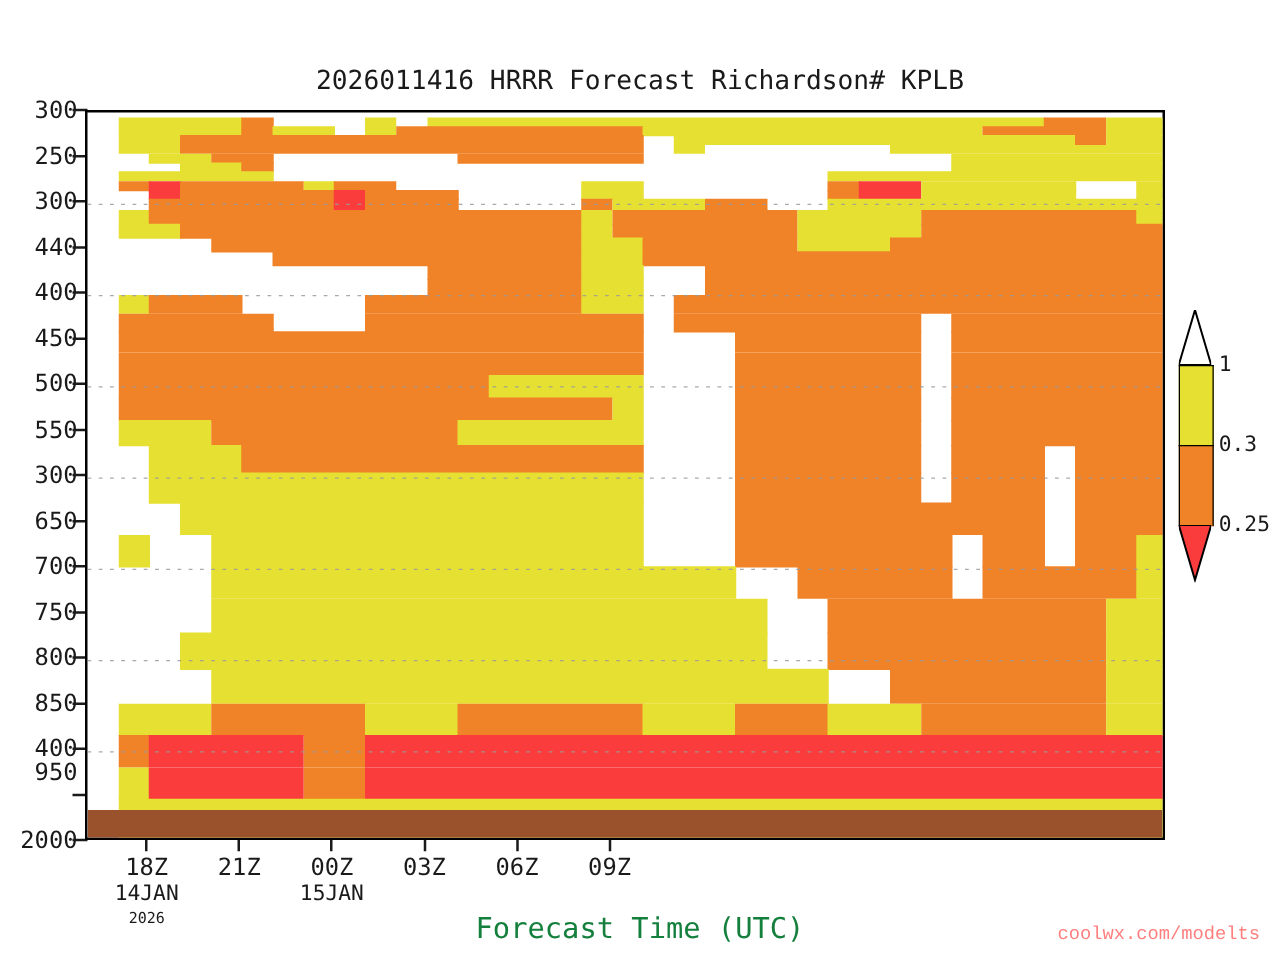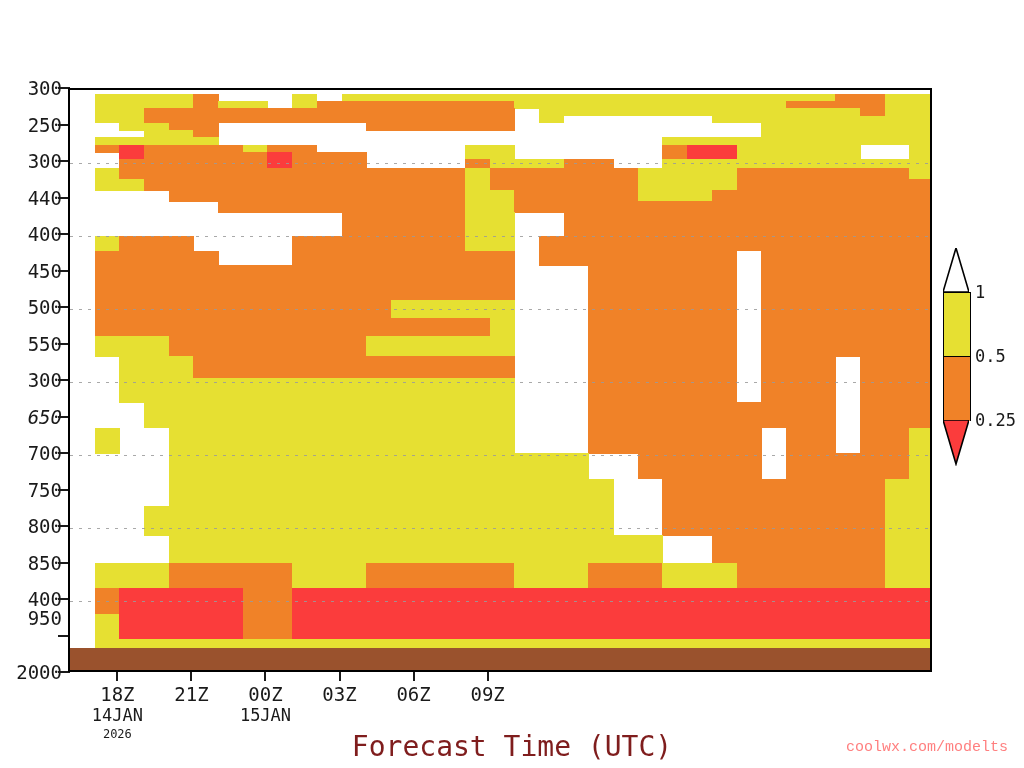--- a/index.html
+++ b/index.html
@@ -34,36 +34,37 @@
   
   .xtick{position:absolute;top:672px;width:2px;height:9px;background:#1a1a1a;}
   .xlab{position:absolute;top:683px;font-family:"DejaVu Sans Mono",monospace;
     font-size:19px;color:#1a1a1a;white-space:nowrap;transform:translateX(-50%);}
   .xlab2{position:absolute;top:705px;font-family:"DejaVu Sans Mono",monospace;
     font-size:17px;color:#1a1a1a;white-space:nowrap;transform:translateX(-50%);}
   .xlab3{position:absolute;top:727px;font-family:"DejaVu Sans Mono",monospace;
     font-size:12px;color:#1a1a1a;white-space:nowrap;transform:translateX(-50%);}
 
   .axis-title{position:absolute;left:0;top:730px;width:1024px;text-align:center;
-    font-family:"DejaVu Sans Mono",monospace;font-size:28px;color:#7f1d1d;}
+    font-family:"DejaVu Sans Mono",monospace;font-size:23px;color:#15803d;}
 
   .credit{position:absolute;right:16px;top:739px;
     font-family:Liberation Mono, monospace;font-size:15px;color:#ff7f7f;}
 
   
   #cbar{position:absolute;left:943px;top:292px;width:26px;height:192px;}
   .cbseg{position:absolute;left:0;width:26px;border-left:1.6px solid #000;border-right:1.6px solid #000;}
   .cbarrow{position:absolute;left:0;width:0;height:0;border-left:13px solid transparent;border-right:13px solid transparent;}
   .cblab{position:absolute;left:975px;font-family:"DejaVu Sans Mono",monospace;
     font-size:17px;color:#1a1a1a;transform:translateY(-50%);white-space:nowrap;}
 </style>
 </head>
 <body>
 <div id="root">
 
+<div class="title">2026011416 HRRR Forecast Richardson# KPLB</div>
 
 <div id="yaxis">
       <div class="ytick" style="top:87.00px;"></div>
       <div class="ylab" style="top:88.00px;">300</div>
       <div class="ytick" style="top:123.50px;"></div>
       <div class="ylab" style="top:124.50px;">250</div>
       <div class="ytick" style="top:160.00px;"></div>
       <div class="ylab" style="top:161.00px;">300</div>
       <div class="ytick" style="top:196.50px;"></div>
       <div class="ylab" style="top:197.50px;">440</div>
@@ -71,21 +72,21 @@
       <div class="ylab" style="top:234.00px;">400</div>
       <div class="ytick" style="top:269.50px;"></div>
       <div class="ylab" style="top:270.50px;">450</div>
       <div class="ytick" style="top:306.00px;"></div>
       <div class="ylab" style="top:307.00px;">500</div>
       <div class="ytick" style="top:342.50px;"></div>
       <div class="ylab" style="top:343.50px;">550</div>
       <div class="ytick" style="top:379.00px;"></div>
       <div class="ylab" style="top:380.00px;">300</div>
       <div class="ytick" style="top:415.50px;"></div>
-      <div class="ylab" style="top:416.50px;font-style:italic;">650</div>
+      <div class="ylab" style="top:416.50px;">650</div>
       <div class="ytick" style="top:452.00px;"></div>
       <div class="ylab" style="top:453.00px;">700</div>
       <div class="ytick" style="top:488.50px;"></div>
       <div class="ylab" style="top:489.50px;">750</div>
       <div class="ytick" style="top:525.00px;"></div>
       <div class="ylab" style="top:526.00px;">800</div>
       <div class="ytick" style="top:561.50px;"></div>
       <div class="ylab" style="top:562.50px;">850</div>
       <div class="ytick" style="top:598.00px;"></div>
       <div class="ylab" style="top:599.00px;">400</div>
@@ -301,15 +302,15 @@
       <div class="cbseg" style="top:64px;height:64px;background:#f08228;border-top:1.6px solid #000;"></div>
       <div class="cbarrow" style="top:128px;border-top:44px solid #fb3c3c;"></div>
       <svg width="26" height="46" style="position:absolute;left:0;top:128px;">
         <polygon points="0,0 26,0 13,44" fill="none" stroke="#000" stroke-width="1.6"></polygon>
       </svg>
     </div>
 
 <div class="credit">coolwx.com/modelts</div>
 
 <div class="cblab" style="top: 292px;">1</div>
-    <div class="cblab" style="top: 356px;">0.5</div>
+    <div class="cblab" style="top: 356px;">0.3</div>
     <div class="cblab" style="top: 420px;">0.25</div>
   </div>
 
 </body></html>

